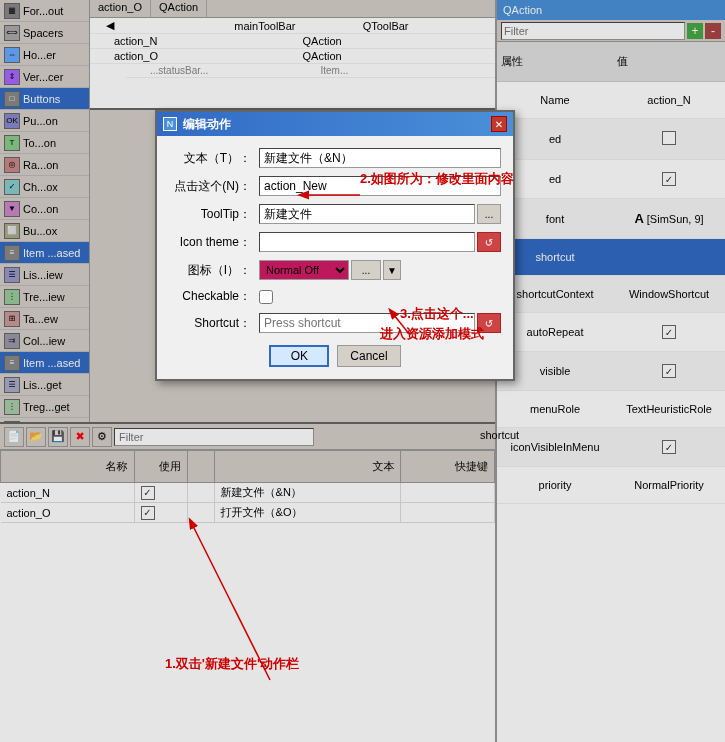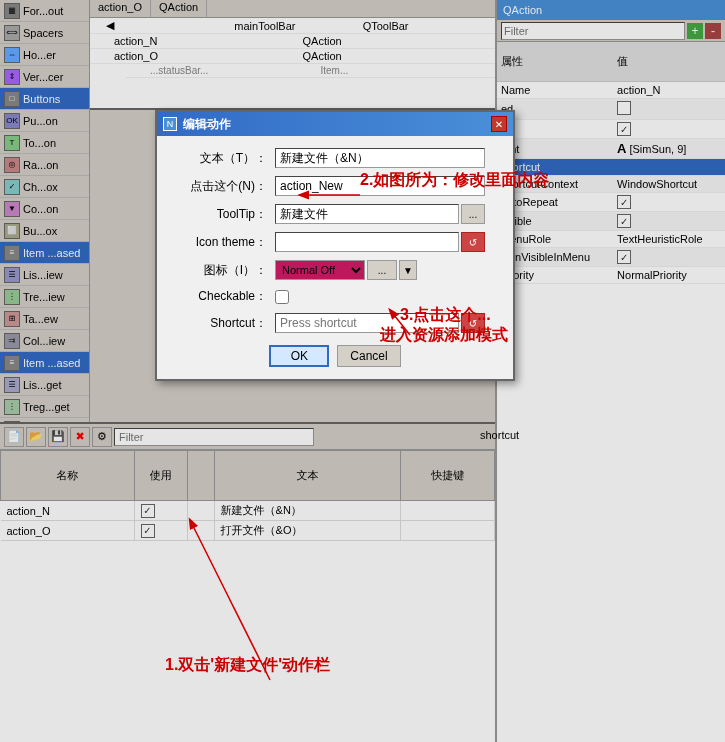--- a/index.html
+++ b/index.html
@@ -123,23 +123,24 @@
       font-size: 11px;
     }
     .props-table th {
       background: #e0e0e0;
       padding: 12px 4px;
       text-align: left;
       border-bottom: 1px solid #ccc;
       font-weight: normal;
     }
     .props-table td {
-      padding: 2px 4px;
+      padding: 12px 4px;
       border-bottom: 1px solid #eee;
       vertical-align: middle;
+      text-align: center;
     }
     .props-table tr:nth-child(even) {
       background: #f5f5f5;
     }
     .prop-name {
       color: #000;
       white-space: nowrap;
     }
     .prop-value {
       color: #000;
@@ -210,22 +211,22 @@
     }
 
     
     .actions-table {
       width: 100%;
       border-collapse: collapse;
       font-size: 11px;
     }
     .actions-table th {
       background: #d4d0c8;
-      padding: 17px 6px;
-      text-align: center;
+      padding: 8px 6px;
+      text-align: right;
       border: 1px solid #999;
       font-weight: normal;
     }
     .actions-table td {
       padding: 2px 6px;
       border-bottom: 1px solid #ddd;
       border-right: 1px solid #ddd;
     }
 
     
@@ -270,21 +271,21 @@
       background: #c0392b;
       border: 1px solid #a00;
       color: #fff;
       font-size: 10px;
       cursor: pointer;
       display: flex;
       align-items: center;
       justify-content: center;
     }
     .dialog-body {
-      padding: 12px 28px;
+      padding: 12px 12px;
     }
     .dialog-row {
       display: flex;
       align-items: center;
       margin-bottom: 8px;
     }
     .dialog-label {
       width: 90px;
       text-align: right;
       padding-right: 8px;
@@ -342,21 +343,21 @@
     }
     .dialog-btn.primary {
       background: #d4e8ff;
       border: 2px solid #316ac5;
     }
 
     
     .annotation {
       position: absolute;
       color: #cc0000;
-      font-size: 16px;
+      font-size: 13px;
       font-weight: bold;
       pointer-events: none;
       z-index: 300;
     }
     .arrow-svg {
       position: absolute;
       pointer-events: none;
       z-index: 299;
     }
 

